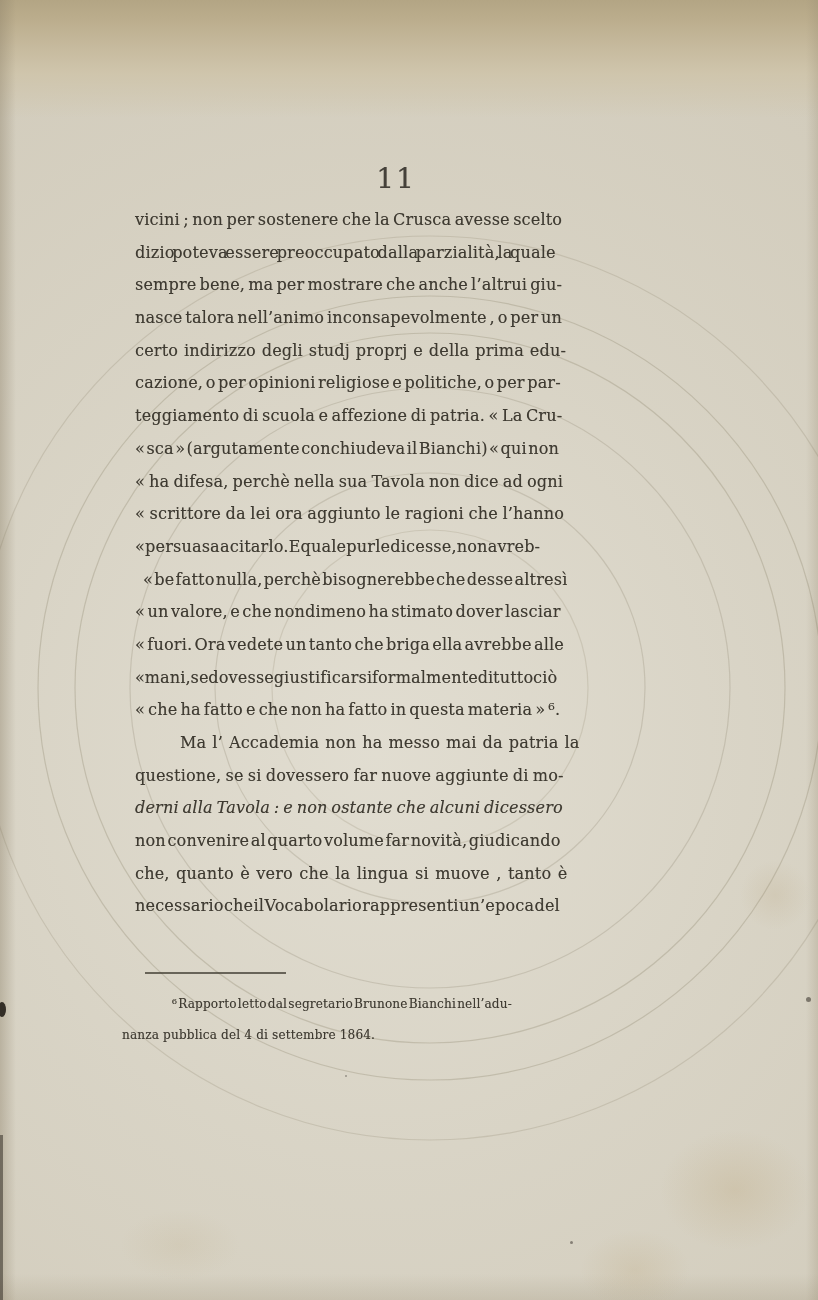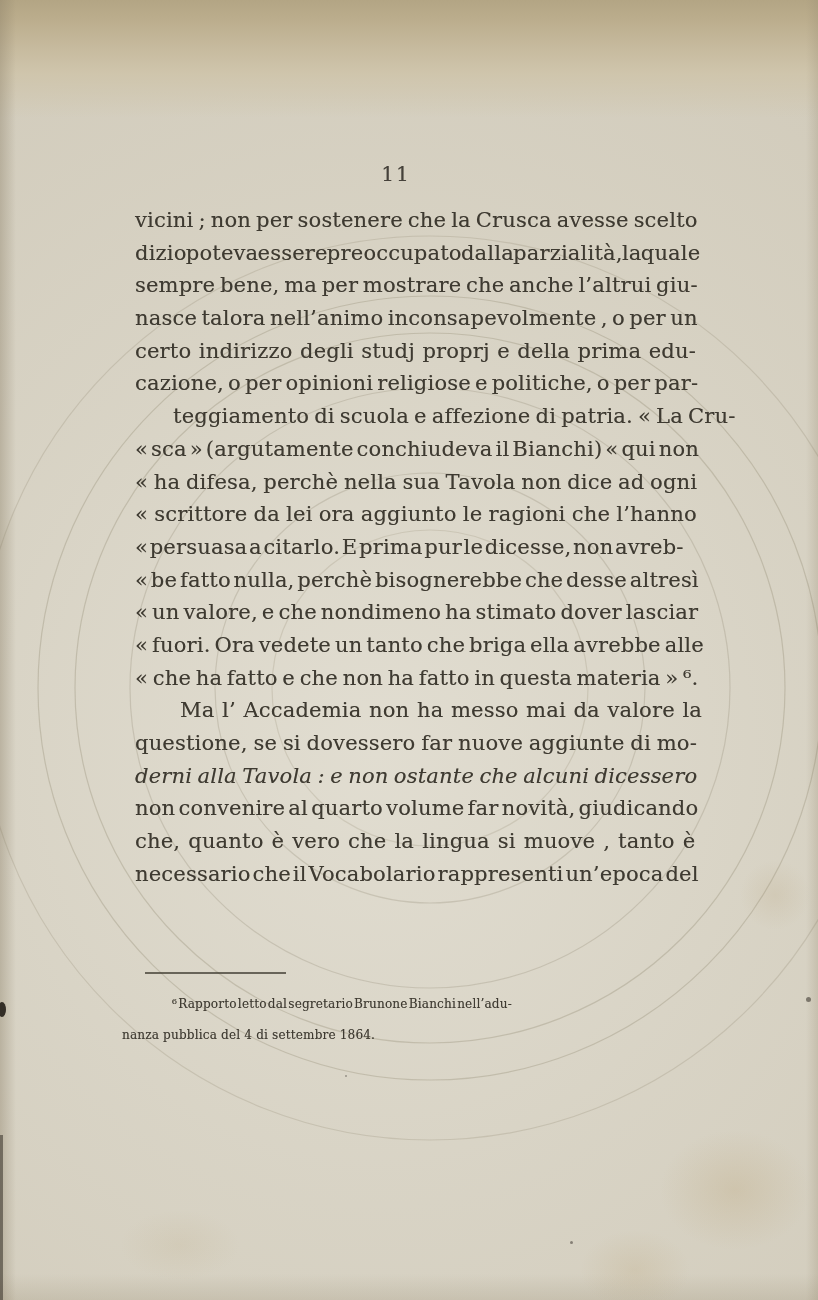--- a/index.html
+++ b/index.html
@@ -45,27 +45,27 @@
     background: radial-gradient(closest-side, rgba(187,164,120,0.22), rgba(187,164,120,0)); }
   .stain.s3 { left: 740px; top: 860px; width: 70px; height: 70px;
     background: radial-gradient(closest-side, rgba(180,158,118,0.18), rgba(180,158,118,0)); }
   .stain.s4 { left: 120px; top: 1210px; width: 120px; height: 70px;
     background: radial-gradient(closest-side, rgba(185,165,125,0.15), rgba(185,165,125,0)); }
 
   .stamp-svg { position: absolute; left: 0; top: 0; pointer-events: none; }
 
   .page-number {
     position: absolute; left: 135px; top: 162px; width: 522px;
-    text-align: center; font-size: 20px; letter-spacing: 2px;
+    text-align: center; font-size: 28px; letter-spacing: 2px;
     color: #45413a;
     text-shadow: 0.2px 0.3px 0.5px rgba(62,58,49,0.5);
   }
   .text-block {
     position: absolute; left: 135px; top: 204px; width: 522px;
-    font-size: 21px; letter-spacing: 0.2px;
+    font-size: 16px; letter-spacing: 0.2px;
     text-shadow: 0.2px 0.3px 0.5px rgba(62,58,49,0.45);
   }
   .line { height: 32.7px; line-height: 32.7px; white-space: nowrap; }
   .line.indent { padding-left: 45px; }
 
   .footnote-rule {
     position: absolute; left: 145px; top: 972px; width: 141px; height: 2px;
     background: rgba(66,61,51,0.75);
   }
   .footnote {
@@ -114,30 +114,31 @@
 
   <div class="page-number">11</div>
 
   <div class="text-block">
       <div class="line"><span style="word-spacing: -1.88021px;">vicini ; non per sostenere che la Crusca avesse scelto</span></div>
       <div class="line"><span style="word-spacing: -7.64955px;">dizio poteva essere preoccupato dalla parzialità, la quale</span></div>
       <div class="line"><span style="word-spacing: -2.17383px;">sempre bene, ma per mostrare che anche l’altrui giu-</span></div>
       <div class="line"><span style="word-spacing: -2.46875px;">nasce talora nell’animo inconsapevolmente , o per un</span></div>
       <div class="line"><span style="word-spacing: 0.599609px;">certo indirizzo degli studj proprj e della prima edu-</span></div>
       <div class="line"><span style="word-spacing: -2.7934px;">cazione, o per opinioni religiose e politiche, o per par-</span></div>
-      <div class="line"><span style="word-spacing: -1.80035px; margin-left: 38px;">teggiamento di scuola e affezione di patria. « La Cru-</span></div>
+      <div class="line"><span style="word-spacing: -1.80035px;">teggiamento di scuola e affezione di patria. « La Cru-</span></div>
       <div class="line"><span style="word-spacing: -3.86806px;">« sca » (argutamente conchiudeva il Bianchi) « qui non</span></div>
       <div class="line"><span style="word-spacing: -1.16719px;">« ha difesa, perchè nella sua Tavola non dice ad ogni</span></div>
       <div class="line"><span style="word-spacing: -0.677083px;">« scrittore da lei ora aggiunto le ragioni che l’hanno</span></div>
-      <div class="line"><span style="word-spacing: -5.20781px;">« persuasa a citarlo. E prima pur le dicesse, non avreb-</span></div>
-      <div class="line"><span style="word-spacing: -4.05078px;">« be fatto nulla, perchè bisognerebbe che desse altresì</span></div>
+      <div class="line"><span style="word-spacing: -5.20781px;">« persuasa a citarlo. E quale pur le dicesse, non avreb-</span></div>
+      <div class="line"><span style="word-spacing: -4.05078px; margin-left: 8px;">« be fatto nulla, perchè bisognerebbe che desse altresì</span></div>
       <div class="line"><span style="word-spacing: -2.84722px;">« un valore, e che nondimeno ha stimato dover lasciar</span></div>
       <div class="line"><span style="word-spacing: -2.95469px;">« fuori. Ora vedete un tanto che briga ella avrebbe alle</span></div>
+      <div class="line"><span style="word-spacing: -5.60742px;">« mani, se dovesse giustificarsi formalmente di tutto ciò</span></div>
       <div class="line"><span style="word-spacing: -2.19231px;">« che ha fatto e che non ha fatto in questa materia » ⁶.</span></div>
-      <div class="line indent"><span style="word-spacing: 0.722222px;">Ma l’ Accademia non ha messo mai da valore la</span></div>
+      <div class="line indent"><span style="word-spacing: 0.722222px;">Ma l’ Accademia non ha messo mai da patria la</span></div>
       <div class="line"><span style="word-spacing: -1.03906px;">questione, se si dovessero far nuove aggiunte di mo-</span></div>
       <div class="line"><span style="word-spacing: -1.47396px; font-style: italic;">derni alla Tavola : e non ostante che alcuni dicessero</span></div>
       <div class="line"><span style="word-spacing: -3.71429px;">non convenire al quarto volume far novità, giudicando</span></div>
       <div class="line"><span style="word-spacing: 1.17472px;">che, quanto è vero che la lingua si muove , tanto è</span></div>
       <div class="line"><span style="word-spacing: -4.96615px;">necessario che il Vocabolario rappresenti un’epoca del</span></div>
     </div>
 
   <div class="footnote-rule"></div>
 
   <div class="footnote">

